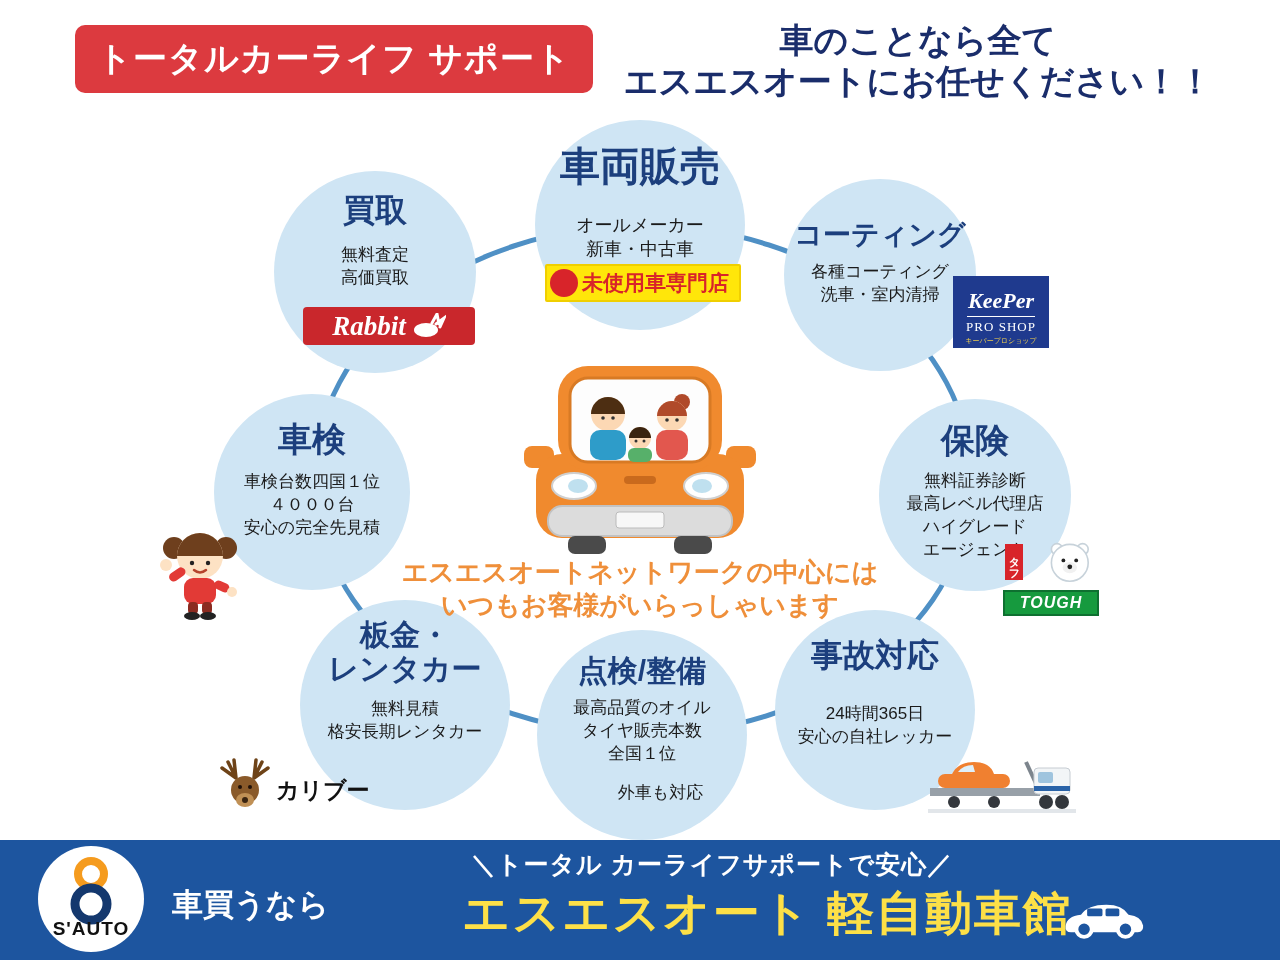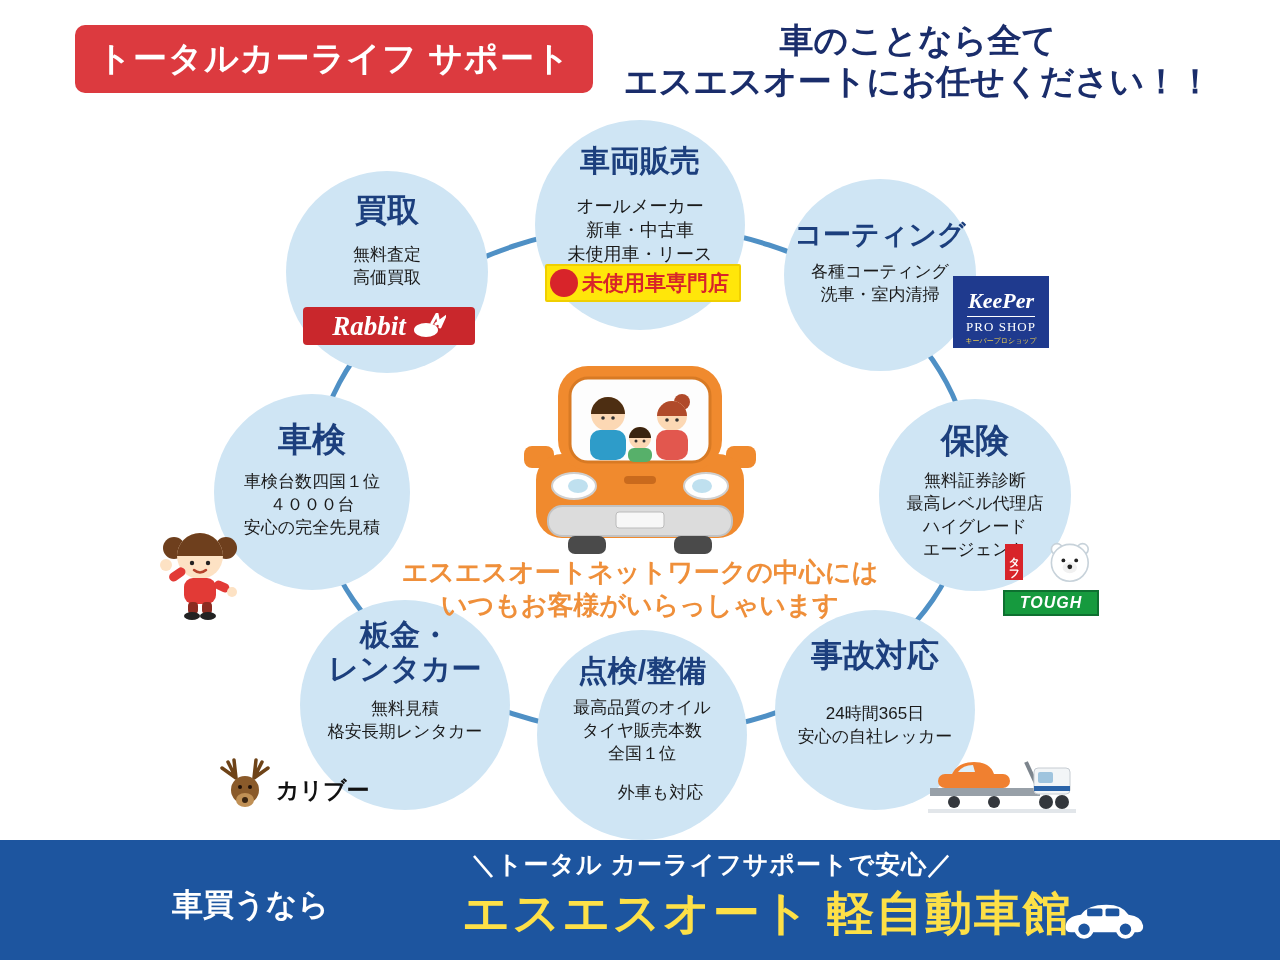--- a/index.html
+++ b/index.html
@@ -17,23 +17,23 @@
   .ring{position:absolute;left:312px;top:223px;width:662px;height:514px;border:5px solid #4f90c5;
         border-radius:50%;z-index:1;box-sizing:border-box;}
   .bubble{position:absolute;background:#cfe5f4;border-radius:50%;display:flex;flex-direction:column;
           align-items:center;text-align:center;z-index:2;box-sizing:border-box;}
   .b-title{color:#1c3f7d;font-weight:bold;line-height:1.12;}
   .b-line{font-size:17px;color:#1a1a1a;line-height:23px;font-weight:500;}
   .mt12{margin-top:12px;}
   .gap-top{margin-top:16px;margin-left:37px;}
 
   .bubble-sales{left:535px;top:120px;width:210px;height:210px;padding-top:24px;}
-  .bubble-sales .b-title{font-size:30px;margin-bottom:16px;}
+  .bubble-sales .b-title{font-size:40px;margin-bottom:24px;}
   .bubble-sales .b-line{font-size:18px;line-height:24px;}
-  .bubble-kaitori{left:286px;top:171px;width:202px;height:202px;padding-top:22px;text-align:center;}
+  .bubble-kaitori{left:274px;top:171px;width:202px;height:202px;padding-top:22px;text-align:center;}
   .bubble-kaitori .b-title{font-size:32px;margin-bottom:14px;}
   .bubble-coating{left:784px;top:179px;width:192px;height:192px;padding-top:40px;}
   .bubble-coating .b-title{font-size:28px;margin-bottom:10px;}
   .bubble-shaken{left:214px;top:394px;width:196px;height:196px;padding-top:26px;}
   .bubble-shaken .b-title{font-size:34px;margin-bottom:12px;}
   .bubble-hoken{left:879px;top:399px;width:192px;height:192px;padding-top:22px;}
   .bubble-hoken .b-title{font-size:34px;margin-bottom:10px;}
   .bubble-bankin{left:300px;top:600px;width:210px;height:210px;padding-top:18px;}
   .bubble-bankin .b-title{font-size:30px;}
   .bubble-tenken{left:537px;top:630px;width:210px;height:210px;padding-top:24px;}
@@ -274,20 +274,27 @@
     <rect x="48" y="178" width="38" height="18" rx="7" fill="#4a4a4a"></rect>
     <rect x="154" y="178" width="38" height="18" rx="7" fill="#4a4a4a"></rect>
   </svg>
 
   <div class="center-msg">
     <div>エスエスオートネットワークの中心には</div>
     <div>いつもお客様がいらっしゃいます</div>
   </div>
 
   <div class="footer">
+    <div class="footer-logo">
+      <svg class="sauto-rings" viewBox="0 0 106 106">
+        <circle cx="53" cy="28" r="13" fill="none" stroke="#f59b1e" stroke-width="8"></circle>
+        <circle cx="53" cy="58" r="16" fill="none" stroke="#14386e" stroke-width="9"></circle>
+      </svg>
+      <div class="sauto-text">S'AUTO</div>
+    </div>
     <div class="buy-text">車買うなら</div>
     <div class="slogan">＼トータル カーライフサポートで安心／</div>
     <div class="brand">エスエスオート 軽自動車館</div>
     <svg class="footer-car" viewBox="0 0 120 56">
       <path d="M10 40 q1 -13 20 -15 q9 -13 33 -13 q21 0 29 13 q17 2 19 14 q1 8 -7 9 H17 q-8 0 -7 -8 z" fill="#ffffff"></path>
       <rect x="38" y="17" width="20" height="10" rx="2" fill="#1d559f"></rect>
       <rect x="62" y="17" width="18" height="10" rx="2" fill="#1d559f"></rect>
       <circle cx="34" cy="44" r="10" fill="#1d559f" stroke="#ffffff" stroke-width="5"></circle>
       <circle cx="88" cy="44" r="10" fill="#1d559f" stroke="#ffffff" stroke-width="5"></circle>
     </svg>

